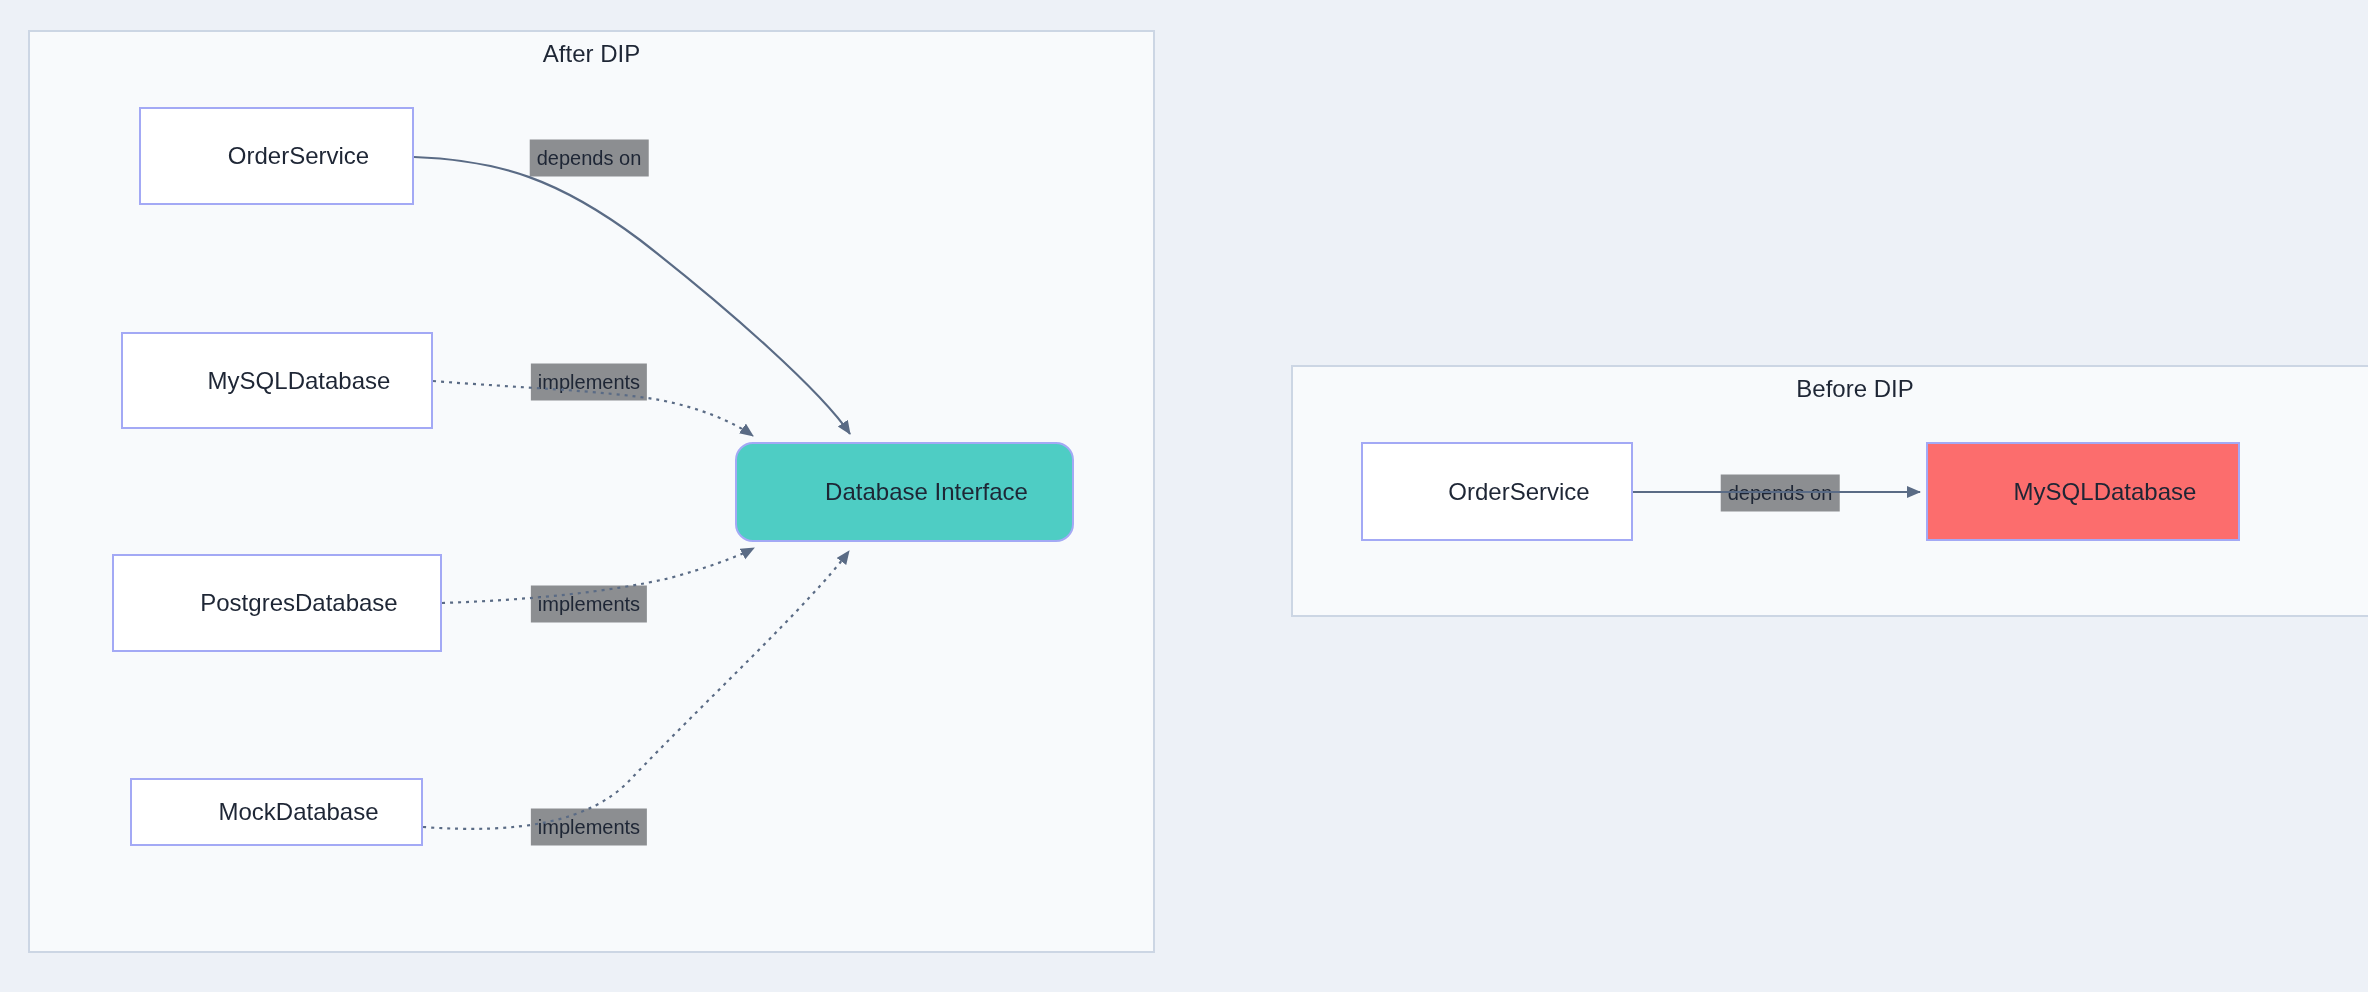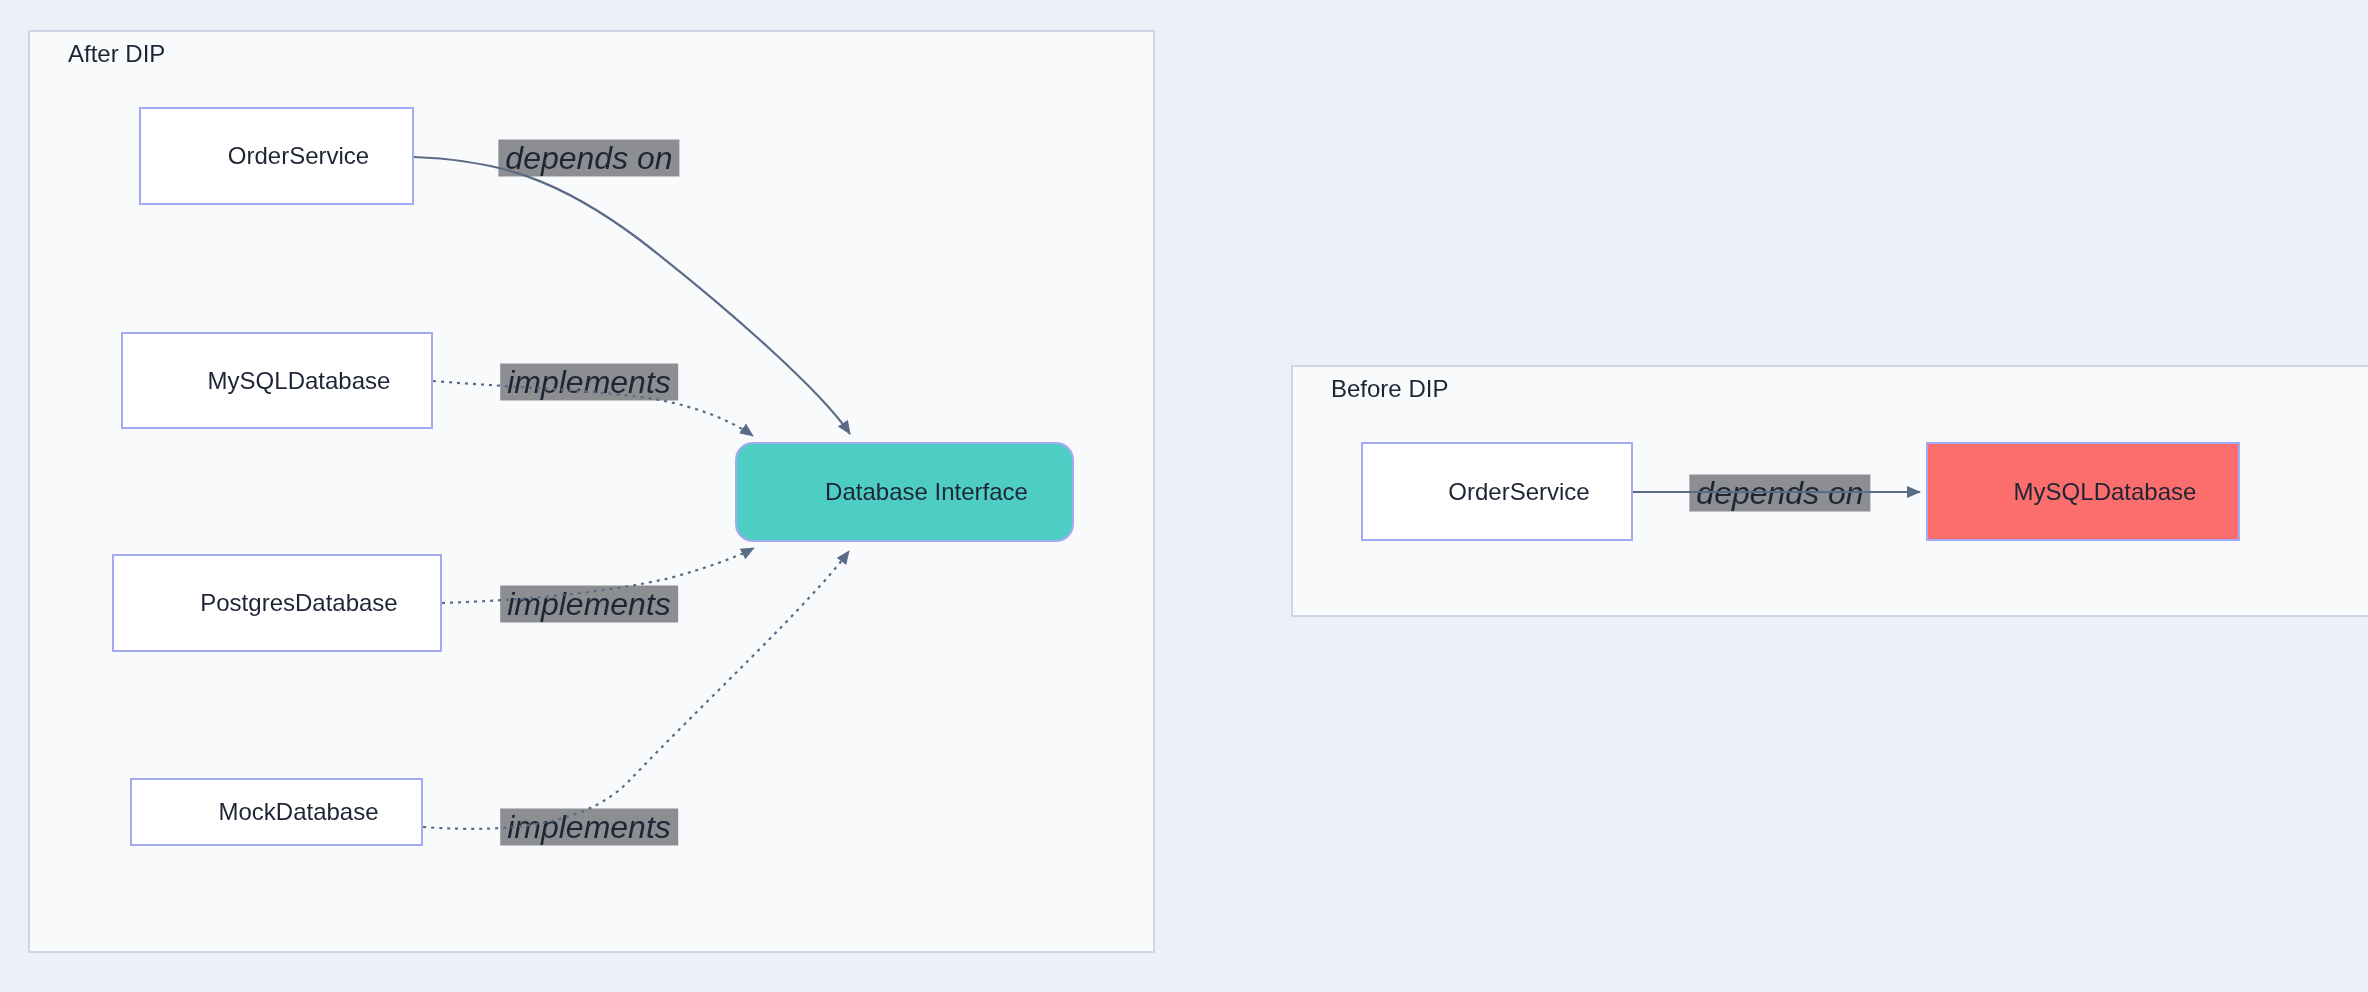--- a/index.html
+++ b/index.html
@@ -21,36 +21,35 @@
     border: 2px solid var(--panel-border, #ccd6e4);
     box-sizing: border-box;
     z-index: 0;
   }
   #panel-after  { left: 28px;   top: 30px;  width: 1127px; height: 923px; }
   #panel-before { left: 1291px; top: 365px; width: 1128px; height: 252px; }
   .panel-title {
     position: absolute;
     width: 100%;
     top: 8px;
+    text-align: center;
     font-size: 24px;
     font-weight: 500;
     color: var(--text, #1e2635);
-    margin-left: 38px;
   }
   .edge-label {
     position: absolute;
     transform: translate(-50%, -50%);
     background: var(--edge-label-bg, #8c8e91);
     color: var(--text, #1e2635);
-    font-size: 32px;
+    font-size: 20px;
     line-height: 29px;
     padding: 4px 7px;
     white-space: nowrap;
     z-index: 1;
-    font-style: italic;
   }
   #edges {
     position: absolute;
     left: 0; top: 0;
     width: 2368px;
     height: 992px;
     z-index: 2;
     pointer-events: none;
   }
   .edge {

